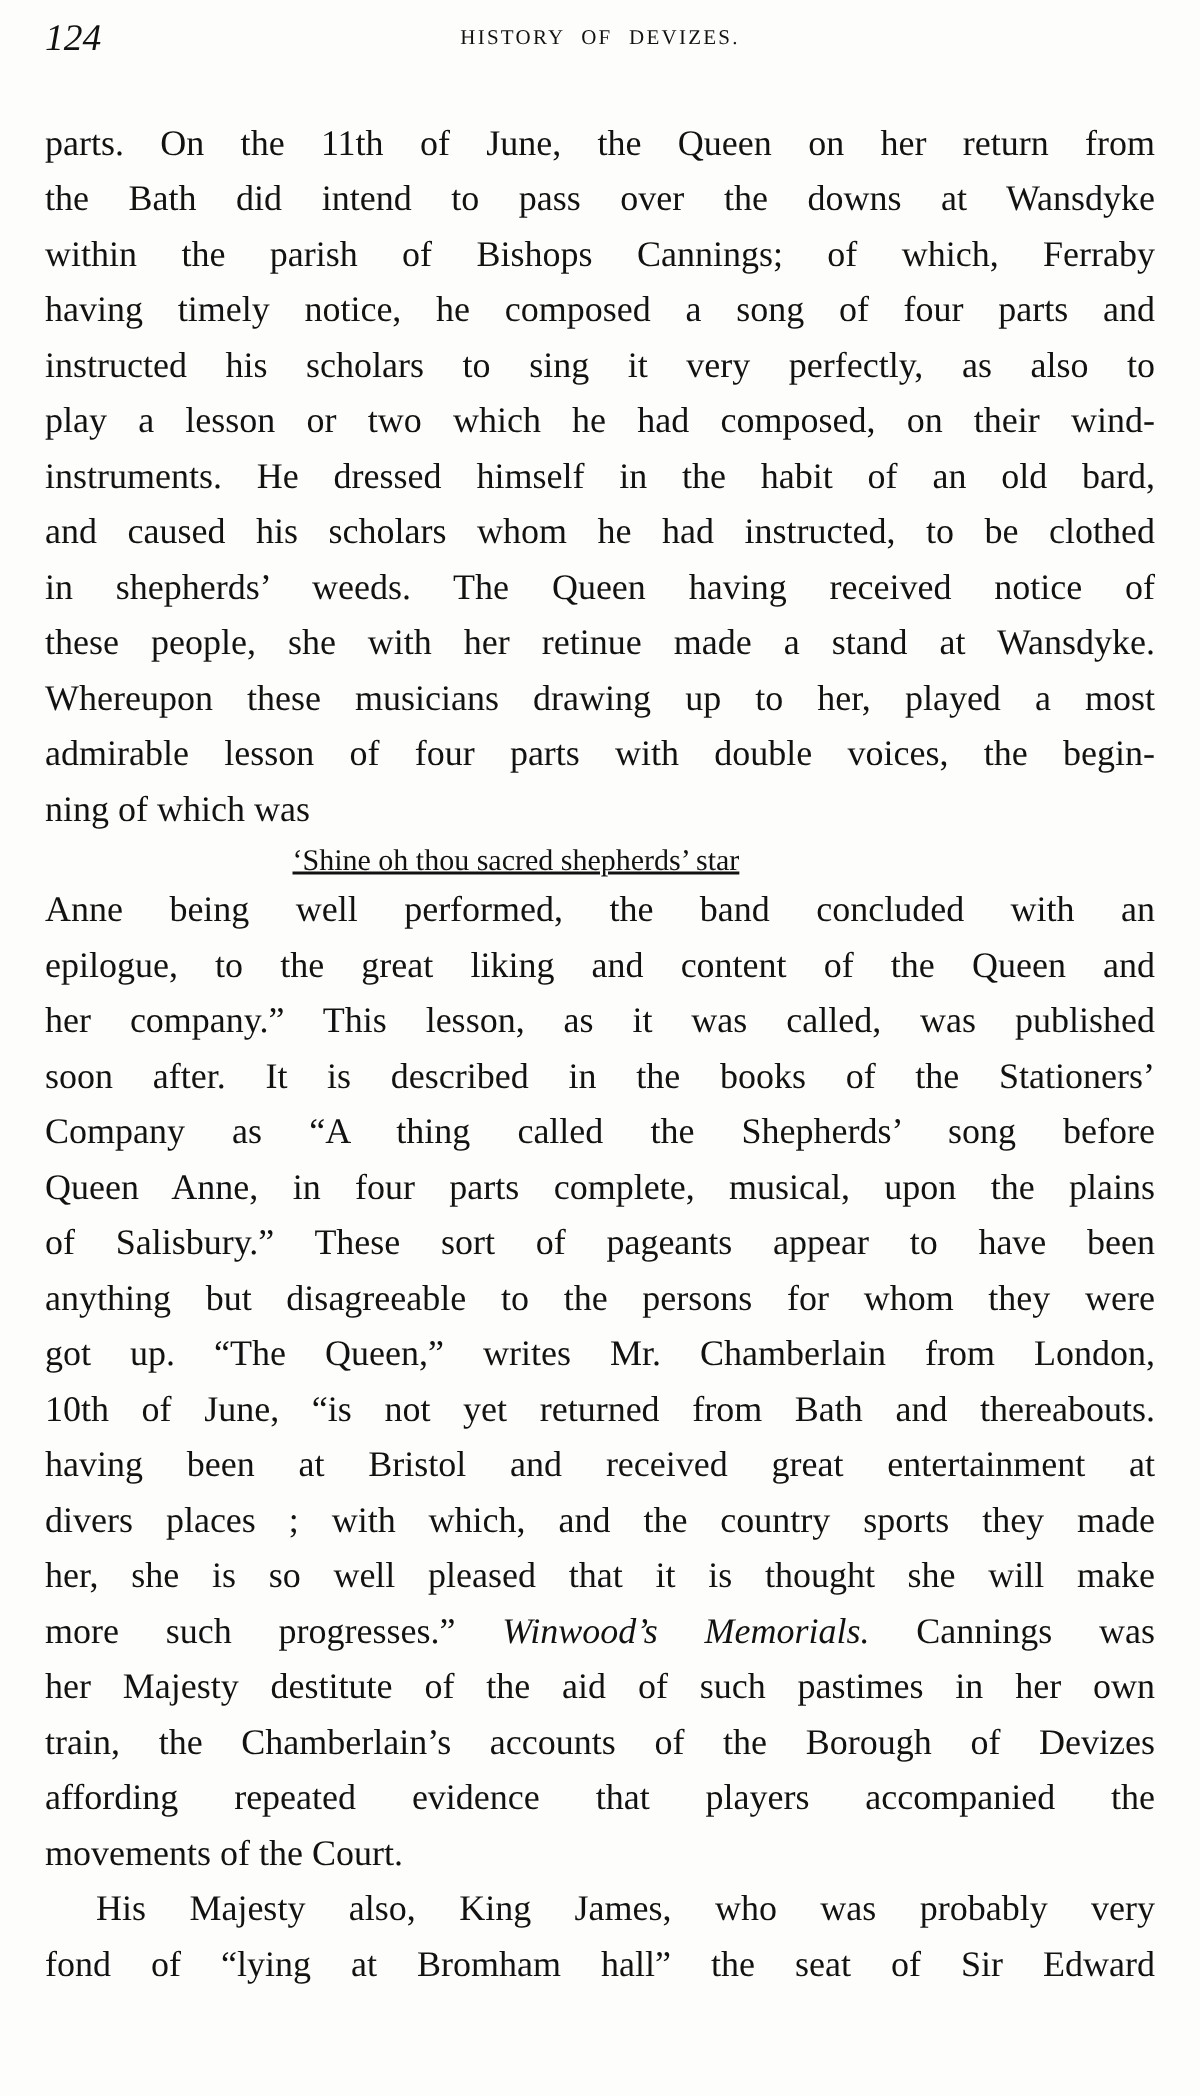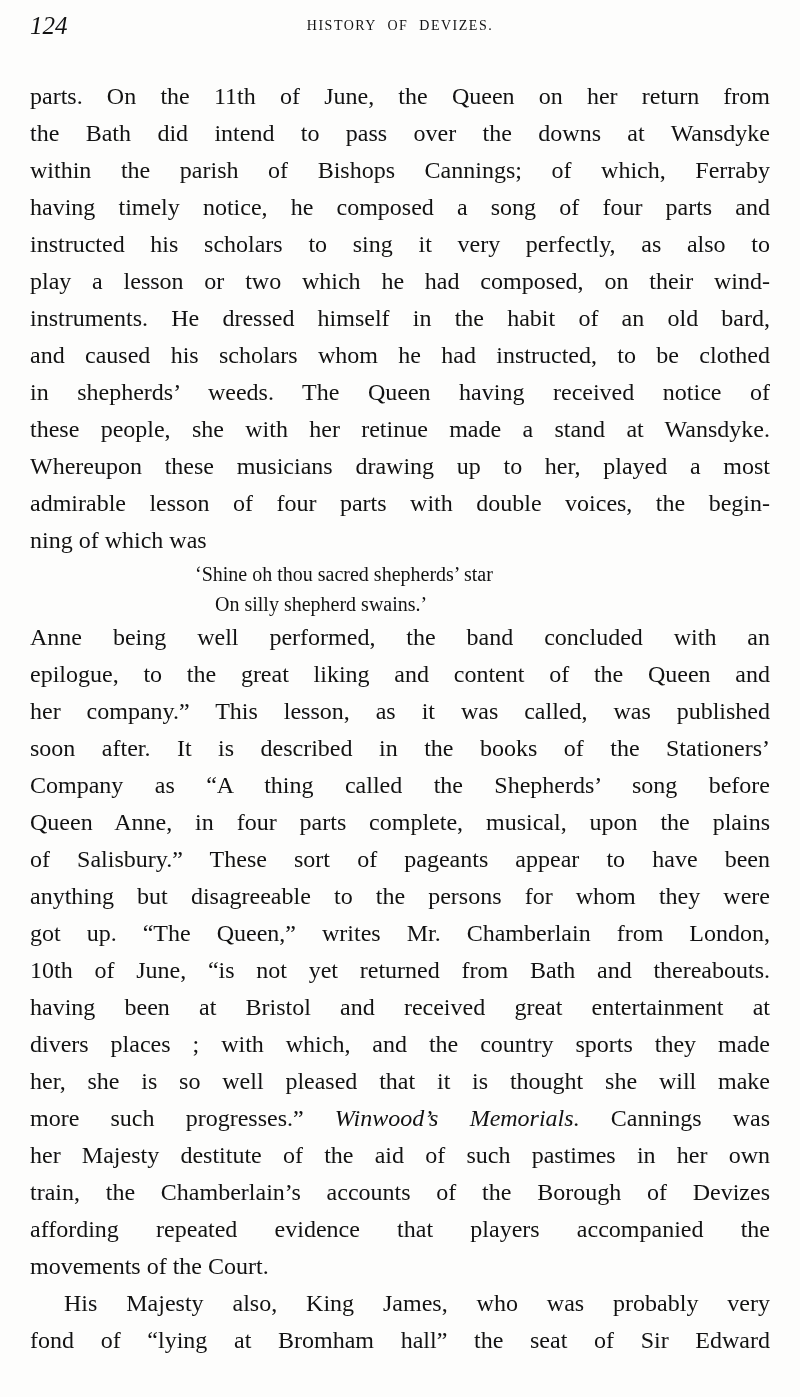--- a/index.html
+++ b/index.html
@@ -59,20 +59,21 @@
     padding-left: 34px;
   }
   .verse {
     margin-left: 165px;
     font-size: 20px;
   }
   .vline {
     line-height: 30px;
     height: 30px;
     white-space: nowrap;
+    text-decoration: underline;
   }
   .vline.v2 {
     padding-left: 20px;
   }
   .ital {
     font-style: italic;
   }
 </style>
 </head>
 <body>
@@ -95,21 +96,20 @@
       <div class="line">instruments.  He dressed himself in the habit of an old bard,</div>
       <div class="line">and caused his scholars whom he had instructed, to be clothed</div>
       <div class="line">in shepherds’ weeds.  The Queen having received notice of</div>
       <div class="line">these people, she with her retinue made a stand at Wansdyke.</div>
       <div class="line">Whereupon these musicians drawing up to her, played a most</div>
       <div class="line">admirable lesson of four parts with double voices, the begin-</div>
     <div class="line last">ning of which was</div>
 
     <div class="verse">
       <div class="vline v1">‘Shine oh thou sacred shepherds’ star</div>
-      <div class="vline v2">On silly shepherd swains.’</div>
     </div>
 
     <div class="line">Anne being well performed, the band concluded with an</div>
       <div class="line">epilogue, to the great liking and content of the Queen and</div>
       <div class="line">her company.”  This lesson, as it was called, was published</div>
       <div class="line">soon after.  It is described in the books of the Stationers’</div>
       <div class="line">Company as “A thing called the Shepherds’ song before</div>
       <div class="line">Queen Anne, in four parts complete, musical, upon the plains</div>
       <div class="line">of Salisbury.”  These sort of pageants appear to have been</div>
       <div class="line">anything but disagreeable to the persons for whom they were</div>

